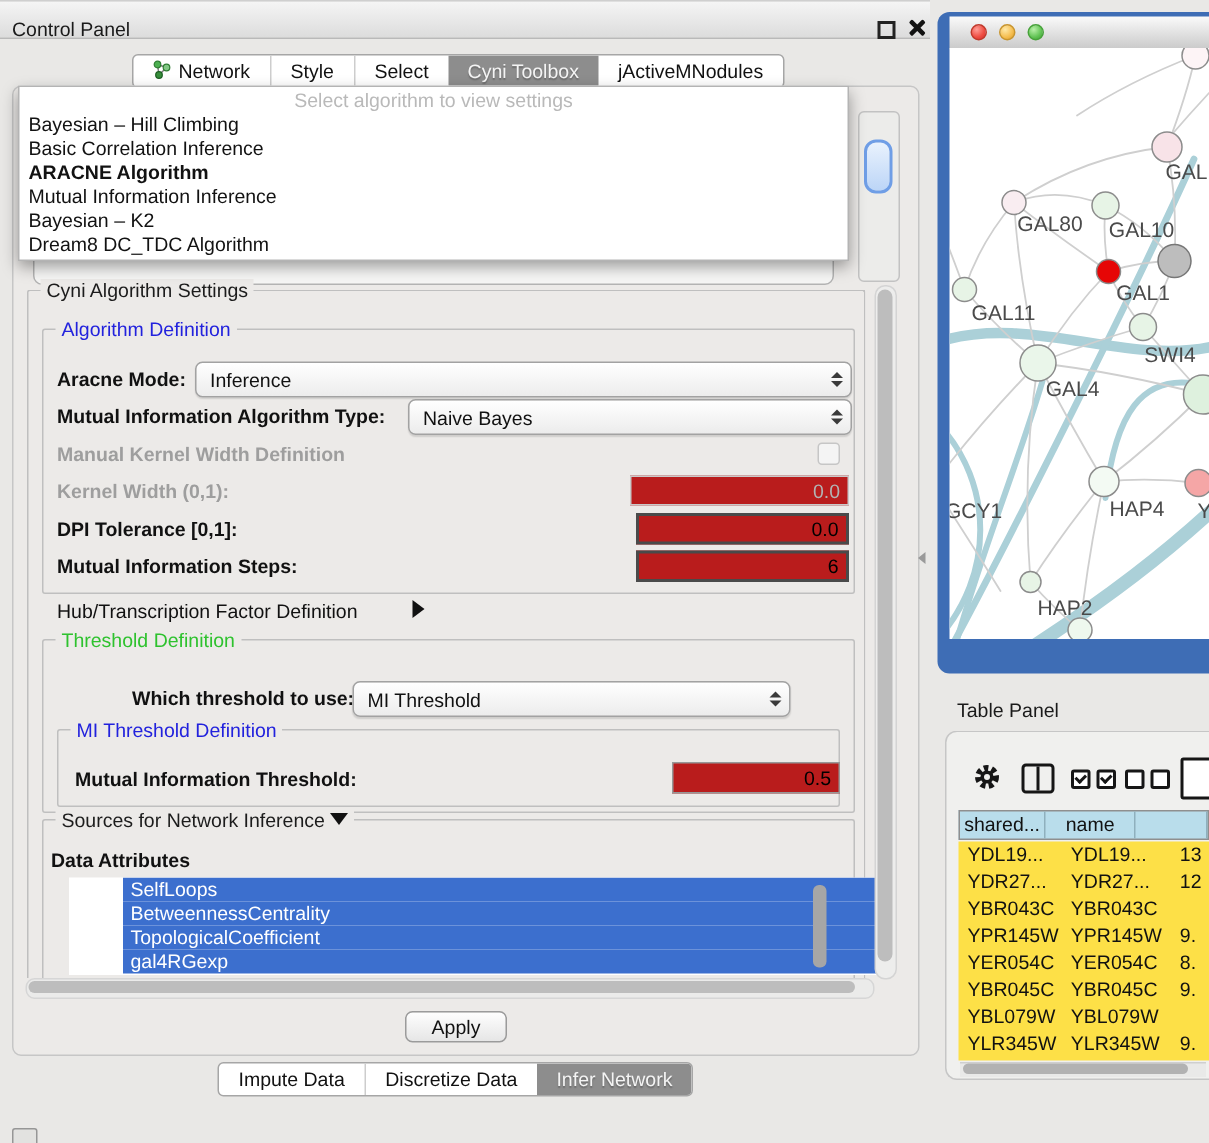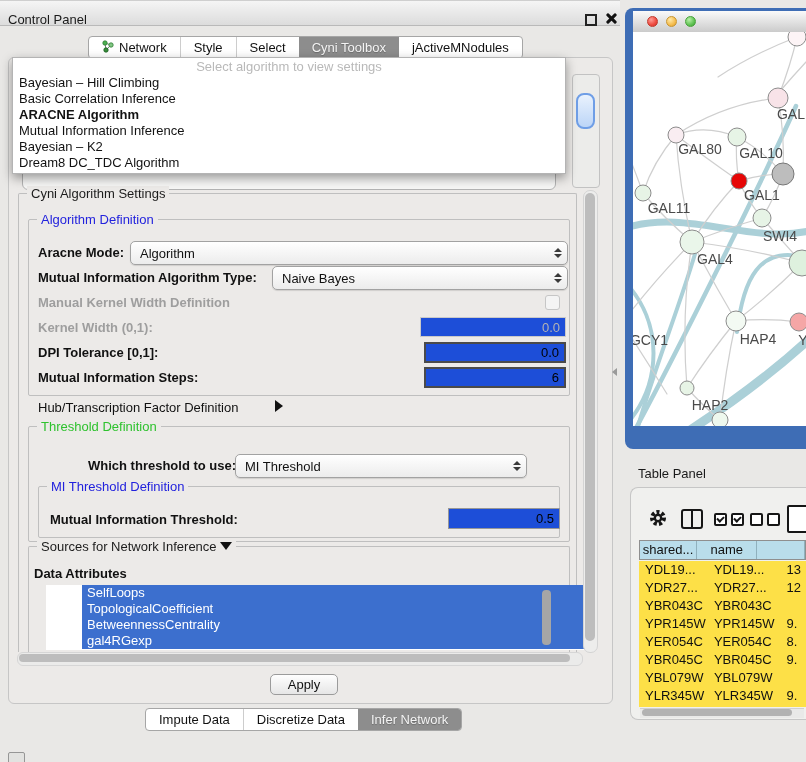--- a/index.html
+++ b/index.html
@@ -56,21 +56,21 @@
   
   .combo{display:flex;align-items:center;border:1px solid #a2a2a2;border-radius:5px;
     background:linear-gradient(#ffffff,#ececec);box-shadow:0 1px 1px rgba(0,0,0,.12);}
   .combo-text{flex:1;font-size:13px;color:#111;padding-left:9px;white-space:nowrap;overflow:hidden;}
   .combo-arrows{width:18px;display:flex;flex-direction:column;align-items:center;justify-content:center;gap:2px;}
   .combo-arrows i{display:block;width:0;height:0;border-left:4px solid transparent;border-right:4px solid transparent;}
   .combo-arrows i.up{border-bottom:4px solid #3a3a3a;}
   .combo-arrows i.dn{border-top:4px solid #3a3a3a;}
 
   input.num{position:absolute;box-sizing:border-box;font-family:"Liberation Sans",sans-serif;
-    font-size:13px;text-align:right;padding:0 5px;background:#1d4ed8;outline:none;}
+    font-size:13px;text-align:right;padding:0 5px;background:#b91c1c;outline:none;}
   input.num.strong{border:2px solid #4a4a4a;color:#000;}
   input.num.norm{border:1px solid #979797;color:#000;}
   input.num.dis{border:1px solid #c9c9c9;color:#b3b3b3;}
 
   .checkbox{width:13px;height:13px;border:1px solid #c6c6c6;border-radius:3px;background:#f4f4f4;}
 
   .tri-right{display:inline-block;width:0;height:0;border-top:6px solid transparent;border-bottom:6px solid transparent;border-left:8px solid #111;vertical-align:-2px;}
   .tri-down{display:inline-block;width:0;height:0;border-left:6px solid transparent;border-right:6px solid transparent;border-top:8px solid #111;vertical-align:1px;}
 
   
@@ -180,21 +180,21 @@
 
   <div class="abs group noline-bottom" style="left:18px;top:193px;width:557px;height:458px;">
     <span class="gtitle">Cyni Algorithm Settings</span>
   </div>
 
   <div class="abs group" style="left:28px;top:219px;width:540px;height:175px;">
     <span class="gtitle blue">Algorithm Definition</span>
   </div>
   <span class="abs lbl b" style="left:38px;top:245px;">Aracne Mode:</span>
   <div class="abs combo" style="left:130px;top:241px;width:436px;height:22px;">
-    <span class="combo-text">Algorithm</span>
+    <span class="combo-text">Inference</span>
     <span class="combo-arrows">
         <i class="up"></i>
         <i class="dn"></i>
       </span>
   </div>
   <span class="abs lbl b" style="left:38px;top:270px;">Mutual Information Algorithm Type:</span>
   <div class="abs combo" style="left:272px;top:266px;width:294px;height:22px;">
     <span class="combo-text">Naive Bayes</span>
     <span class="combo-arrows">
         <i class="up"></i>
@@ -229,22 +229,22 @@
   </div>
   <span class="abs lbl b" style="left:50px;top:512px;">Mutual Information Threshold:</span>
   <input class="num norm" style="left: 448px; top: 508px; width: 112px; height: 21px;" value="0.5">
 
   <div class="abs group noline-bottom" style="left:28px;top:546px;width:540px;height:105px;">
     <span class="gtitle"><span>Sources for Network Inference</span> <span class="tri-down"></span></span>
   </div>
   <span class="abs lbl b" style="left:34px;top:566px;">Data Attributes</span>
   <div class="abs attr-list">
       <div class="attr-item">SelfLoops</div>
+      <div class="attr-item">BetweennessCentrality</div>
       <div class="attr-item">TopologicalCoefficient</div>
-      <div class="attr-item">BetweennessCentrality</div>
       <div class="attr-item">gal4RGexp</div>
     </div>
   <div class="abs list-thumb"></div>
 
   <div class="abs vtrack"></div>
   <div class="abs vthumb"></div>
   <div class="abs htrack"></div>
   <div class="abs hthumb"></div>
 
   <button class="apply">Apply</button>

